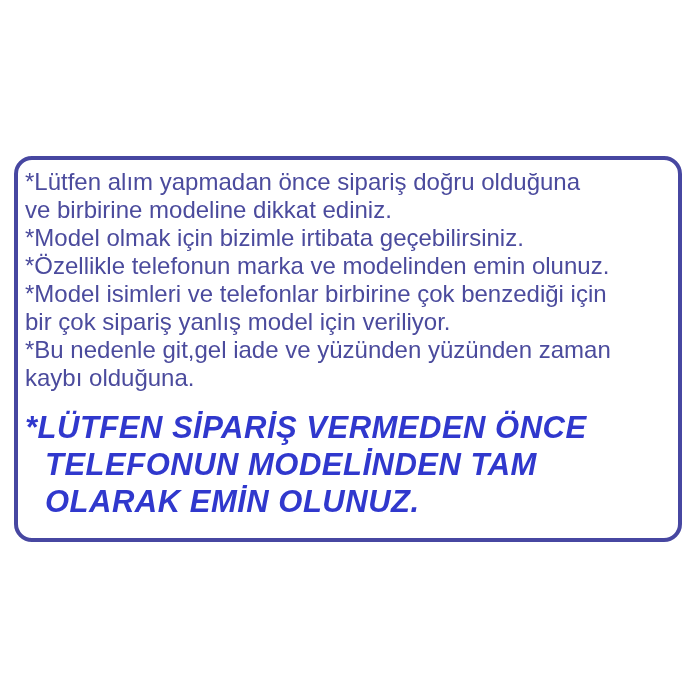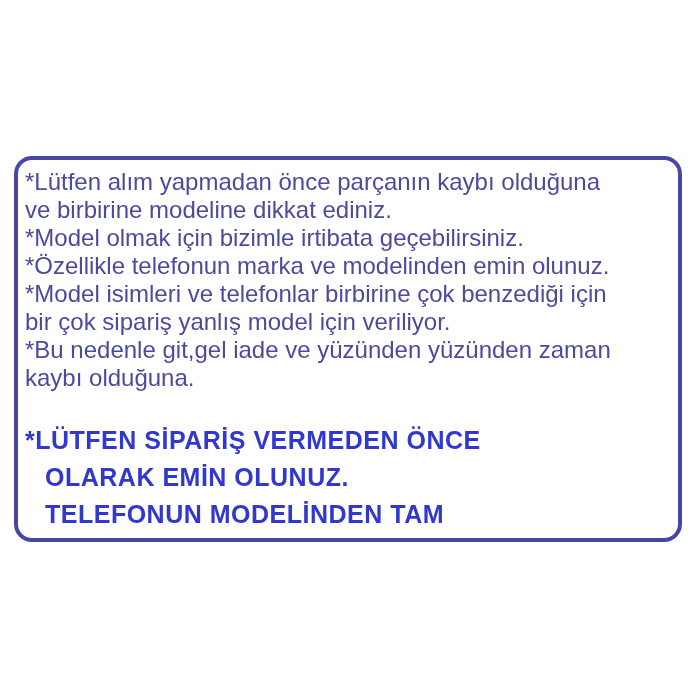--- a/index.html
+++ b/index.html
@@ -38,49 +38,50 @@
     color: var(--body-text);
     font-size: 24px;
     line-height: 28px;
     letter-spacing: 0px;
     white-space: nowrap;
   }
   .body-lines > div {
     height: 28px;
   }
   .warning-lines {
-    margin-top: 30px;
+    margin-top: 17px;
     color: var(--warning-text);
     font-weight: bold;
-    font-size: 25px;
+    font-size: 31px;
     line-height: 37px;
     letter-spacing: 0.5px;
     white-space: nowrap;
+    font-style: italic;
   }
   .warning-lines > div {
     height: 37px;
   }
   .warning-lines > div:not(:first-child) {
     padding-left: 20px;
   }
 </style>
 </head>
 <body>
 
 <div class="canvas">
   <div class="notice-box">
     <div class="body-lines">
-        <div>*Lütfen alım yapmadan önce parçanın kaybı olduğuna</div>
+        <div>*Lütfen alım yapmadan önce sipariş doğru olduğuna</div>
         <div>ve birbirine modeline dikkat ediniz.</div>
         <div>*Model olmak için bizimle irtibata geçebilirsiniz.</div>
         <div>*Özellikle telefonun marka ve modelinden emin olunuz.</div>
         <div>*Model isimleri ve telefonlar birbirine çok benzediği için</div>
         <div>bir çok sipariş yanlış model için veriliyor.</div>
         <div>*Bu nedenle git,gel iade ve yüzünden yüzünden zaman</div>
         <div>kaybı olduğuna.</div>
       </div>
     <div class="warning-lines">
         <div>*LÜTFEN SİPARİŞ VERMEDEN ÖNCE</div>
+        <div>TELEFONUN MODELİNDEN TAM</div>
         <div>OLARAK EMİN OLUNUZ.</div>
-        <div>TELEFONUN MODELİNDEN TAM</div>
       </div>
   </div>
 </div>
 
 </body></html>

